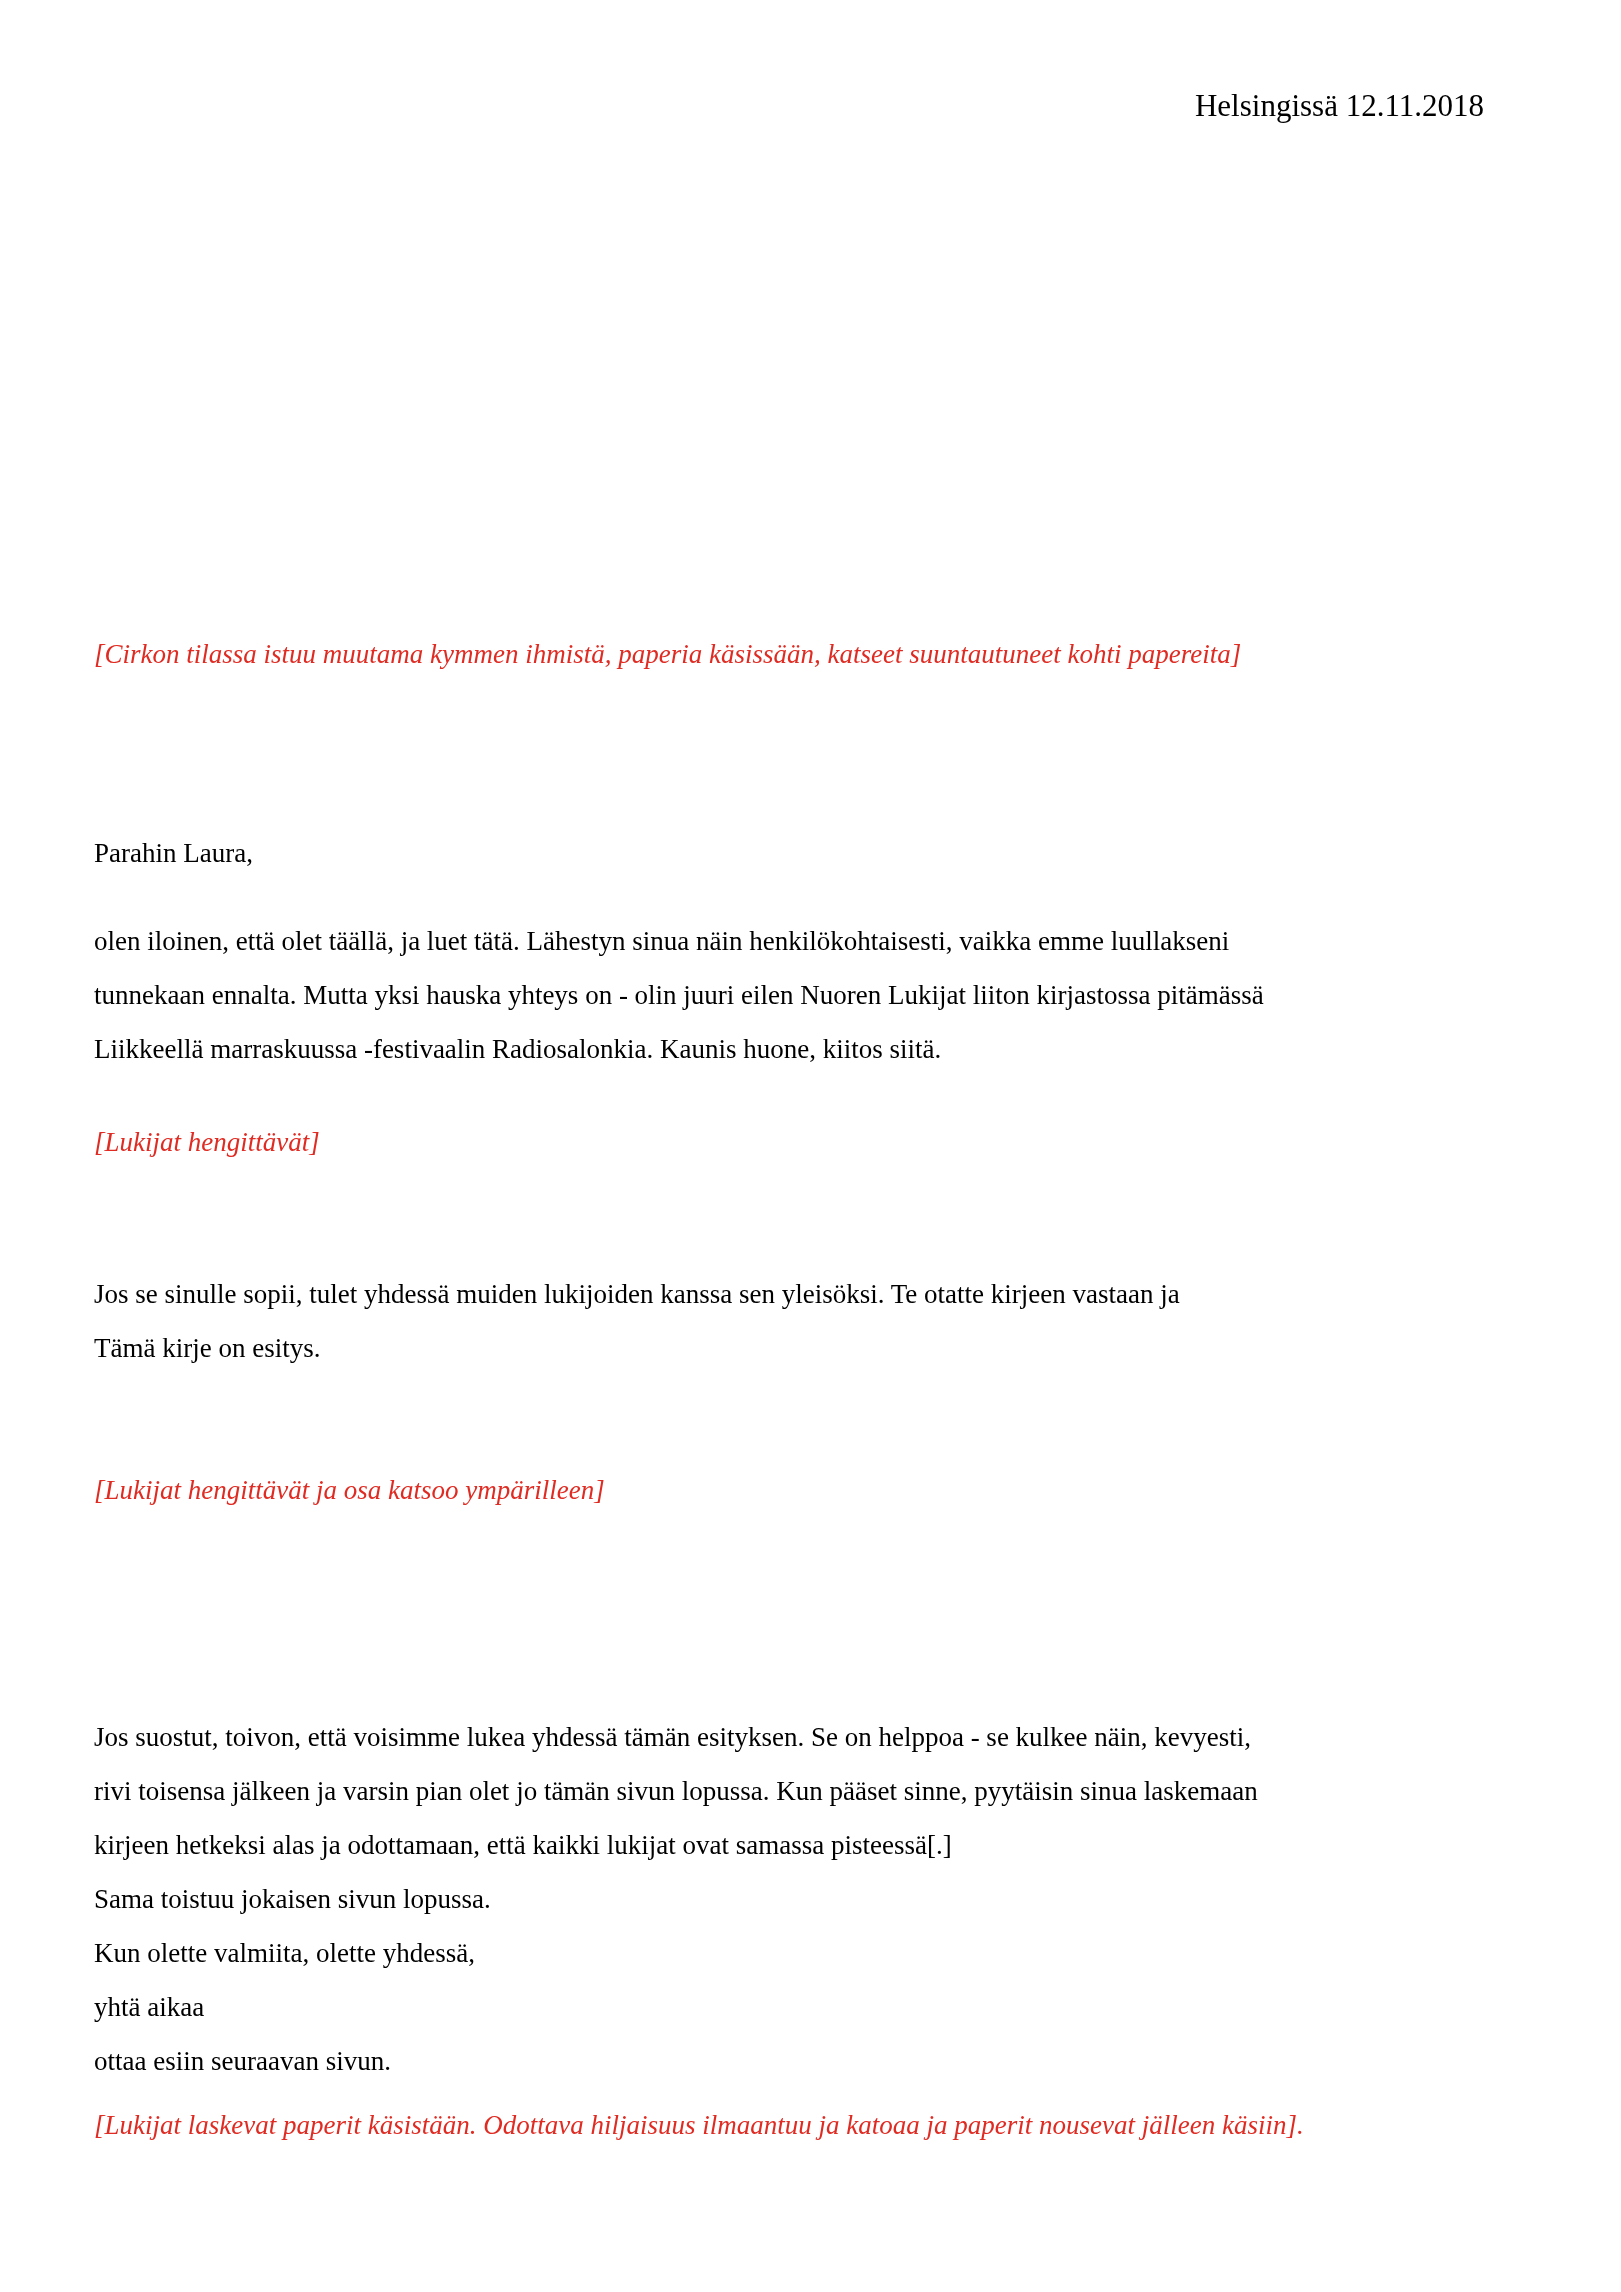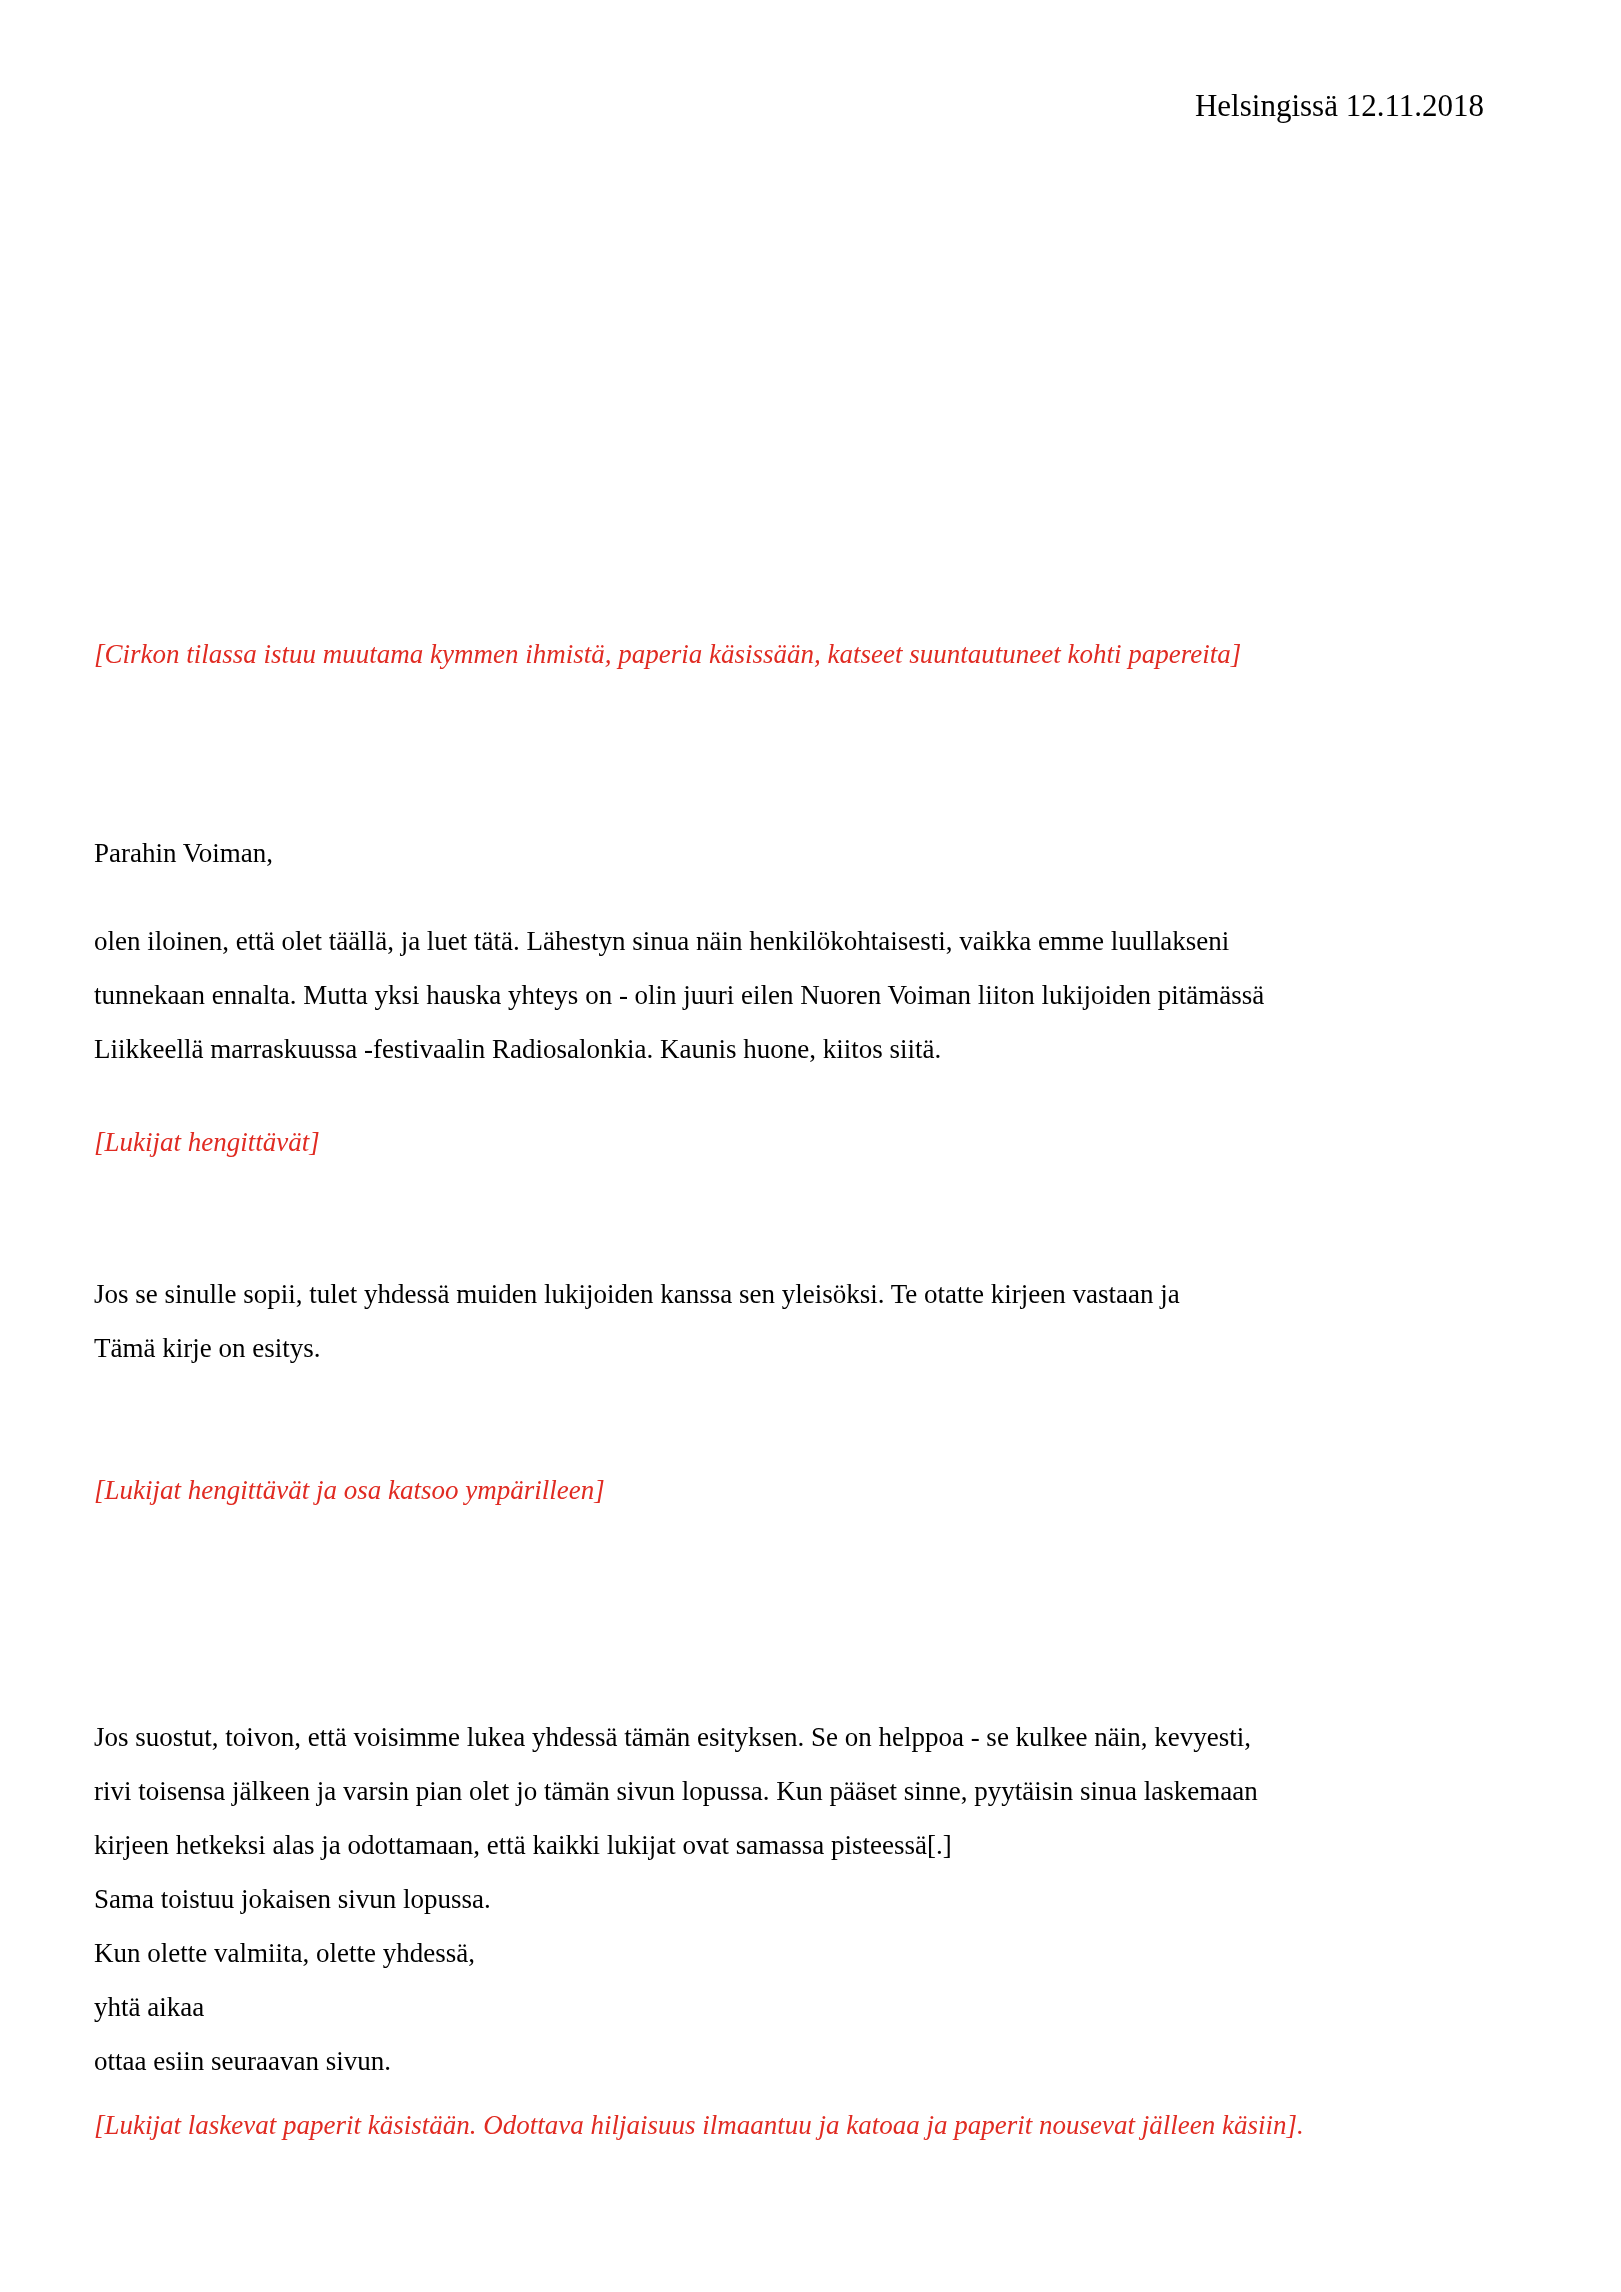--- a/index.html
+++ b/index.html
@@ -43,26 +43,26 @@
 
 <div class="page">
 
   <div class="dateline">Helsingissä 12.11.2018</div>
 
   <div class="block stage" style="top: 627px;">
     <div class="line">[Cirkon tilassa istuu muutama kymmen ihmistä, paperia käsissään, katseet suuntautuneet kohti papereita]</div>
   </div>
 
   <div class="block" style="top: 826px;">
-    <div class="line">Parahin Voiman,</div>
+    <div class="line">Parahin Laura,</div>
   </div>
 
   <div class="block" style="top: 914px;">
     <div class="line">olen iloinen, että olet täällä, ja luet tätä. Lähestyn sinua näin henkilökohtaisesti, vaikka emme luullakseni</div>
-    <div class="line">tunnekaan ennalta. Mutta yksi hauska yhteys on - olin juuri eilen Nuoren Voiman liiton lukijoiden pitämässä</div>
+    <div class="line">tunnekaan ennalta. Mutta yksi hauska yhteys on - olin juuri eilen Nuoren Lukijat liiton kirjastossa pitämässä</div>
     <div class="line">Liikkeellä marraskuussa -festivaalin Radiosalonkia. Kaunis huone, kiitos siitä.</div>
   </div>
 
   <div class="block stage" style="top: 1115px;">
     <div class="line">[Lukijat hengittävät]</div>
   </div>
 
   <div class="block" style="top: 1267px;">
     <div class="line">Jos se sinulle sopii, tulet yhdessä muiden lukijoiden kanssa sen yleisöksi. Te otatte kirjeen vastaan ja</div>
     <div class="line">Tämä kirje on esitys.</div>

